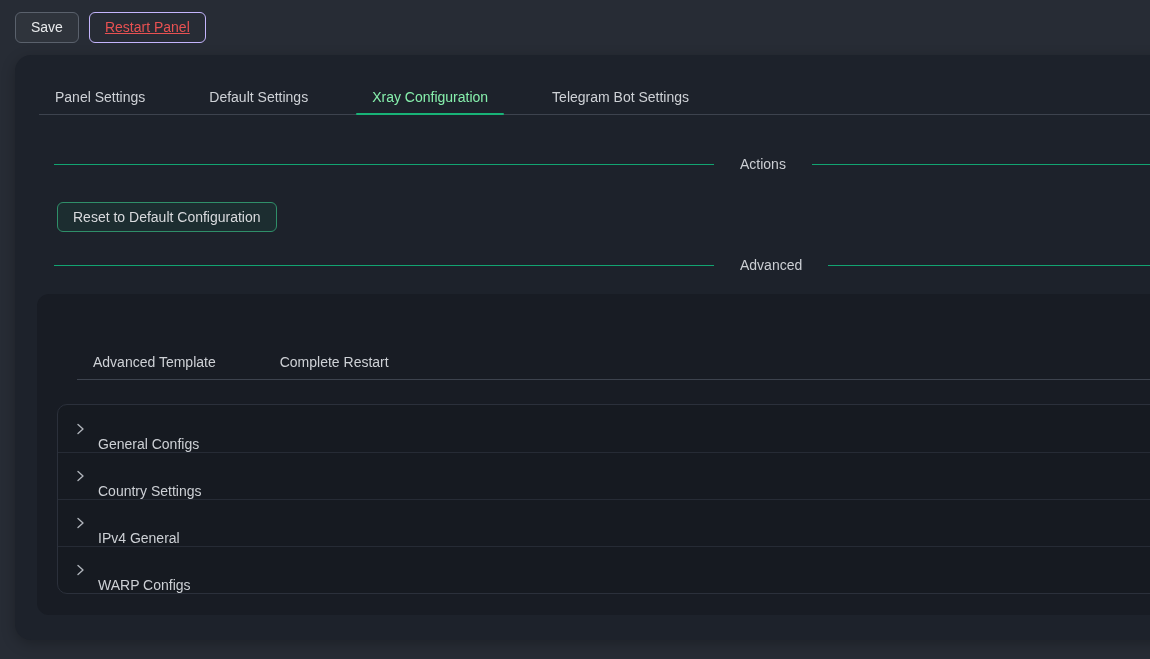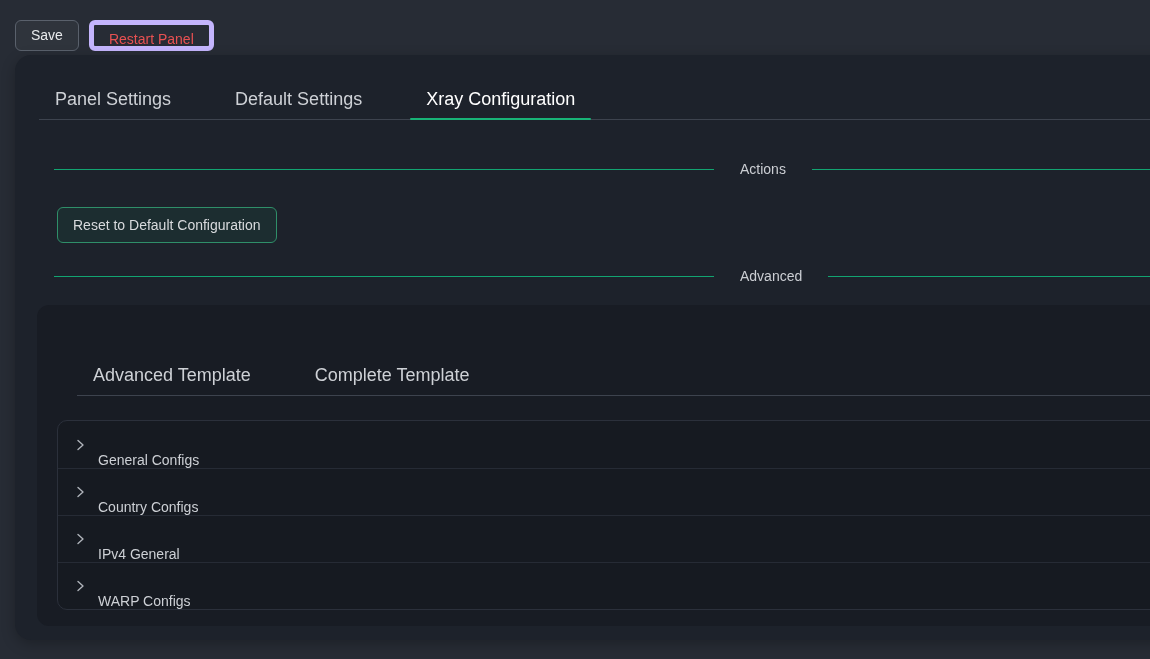--- a/index.html
+++ b/index.html
@@ -5,58 +5,58 @@
   * { margin:0; padding:0; box-sizing:border-box; }
   html,body { width:1150px; height:659px; overflow:hidden; }
   body {
     background:#272c35;
     font-family:"Liberation Sans","DejaVu Sans",sans-serif;
     position:relative;
     color:#ced1d6;
   }
 
   
-  .topbar { position:absolute; left:15px; top:20px; display:flex; gap:10px; }
+  .topbar { position:absolute; left:15px; top:12px; display:flex; gap:10px; }
   .btn {
     height:31px; padding:0 15px; font-size:14px; border-radius:6px;
     cursor:pointer; font-family:inherit; line-height:29px;
   }
   .btn-save { background:rgba(255,255,255,0.04); border:1px solid #5a616c; color:#e8eaec; }
-  .btn-restart { background:transparent; border:5px solid #c4b5fd; color:#e85152; }
+  .btn-restart { background:transparent; border:1px solid #c4b5fd; color:#e85152;text-decoration:underline; }
 
   
   .main-card {
     position:absolute; left:15px; top:55px; width:1482px; height:585px;
     background:#1d222b; border-radius:16px; padding:24px 24px 0 24px;
     box-shadow:0 4px 14px rgba(0,0,0,0.25);
   }
 
   
   .tabs-row { display:flex; gap:32px; border-bottom:1px solid #3d434e; }
   .tab {
-    padding:10px 16px 9px 16px; font-size:18px; color:#ced1d6;
+    padding:10px 16px 9px 16px; font-size:14px; color:#ced1d6;
     position:relative; cursor:pointer; white-space:nowrap;
   }
-  .tab.active { color:#ffffff; }
+  .tab.active { color:#86efac; }
   .tab.active::after {
     content:""; position:absolute; left:0; right:0; bottom:-1px;
     height:2px; background:#18b377; border-radius:2px;
   }
 
   
   .divider { display:flex; align-items:center; margin-left:15px; height:22px; }
   .divider .dline { height:1px; background:#12a471; }
   .divider .dline.left { width:660px; flex:0 0 auto; }
   .divider .dline.right { flex:1 1 auto; }
   .divider .dlabel { padding:0 26px; font-size:14px; color:#cbced3; white-space:nowrap; }
   .divider-actions { margin-top:38px; }
   .divider-templates { margin-top:22px; }
 
   .reset-btn {
-    display:block; margin:27px 0 0 18px; height:36px; padding:0 15px;
+    display:block; margin:27px 0 0 18px; height:30px; padding:0 15px;
     font-size:14px; font-family:inherit; line-height:29px;
     color:#d8dadd; background:rgba(24,179,119,0.08);
     border:1px solid #2f8f69; border-radius:6px; cursor:pointer;
   }
 
   
   .inner-card {
     margin:18px 0 0 -2px; width:calc(100% + 2px); height:321px;
     background:#181c24; border-radius:12px; padding:50px 20px 20px 20px;
   }
@@ -83,61 +83,62 @@
   <button class="btn btn-save">Save</button>
   <button class="btn btn-restart">Restart Panel</button>
 </div>
 
 <div class="main-card">
 
   <div class="tabs-row">
     <div class="tab">Panel Settings</div>
     <div class="tab">Default Settings</div>
     <div class="tab active">Xray Configuration</div>
+    <div class="tab">Telegram Bot Settings</div>
   </div>
 
   <div class="divider divider-actions">
     <span class="dline left"></span>
     <span class="dlabel">Actions</span>
     <span class="dline right"></span>
   </div>
 
   <button class="reset-btn">Reset to Default Configuration</button>
 
   <div class="divider divider-templates">
     <span class="dline left"></span>
     <span class="dlabel">Advanced</span>
     <span class="dline right"></span>
   </div>
 
   <div class="inner-card">
 
     <div class="tabs-row inner-tabs">
       <div class="tab">Advanced Template</div>
-      <div class="tab">Complete Template</div>
+      <div class="tab">Complete Restart</div>
     </div>
 
     <div class="collapse">
 
       <div class="collapse-item">
         <span class="chev">
           <svg viewBox="0 0 12 12" fill="none" stroke="currentColor" stroke-width="1.4" stroke-linecap="round" stroke-linejoin="round">
               <polyline points="4,1.5 9,6 4,10.5"></polyline>
             </svg>
         </span>
         <span class="collapse-label">General Configs</span>
       </div>
 
       <div class="collapse-item">
         <span class="chev">
           <svg viewBox="0 0 12 12" fill="none" stroke="currentColor" stroke-width="1.4" stroke-linecap="round" stroke-linejoin="round">
               <polyline points="4,1.5 9,6 4,10.5"></polyline>
             </svg>
         </span>
-        <span class="collapse-label">Country Configs</span>
+        <span class="collapse-label">Country Settings</span>
       </div>
 
       <div class="collapse-item">
         <span class="chev">
           <svg viewBox="0 0 12 12" fill="none" stroke="currentColor" stroke-width="1.4" stroke-linecap="round" stroke-linejoin="round">
               <polyline points="4,1.5 9,6 4,10.5"></polyline>
             </svg>
         </span>
         <span class="collapse-label">IPv4 General</span>
       </div>

